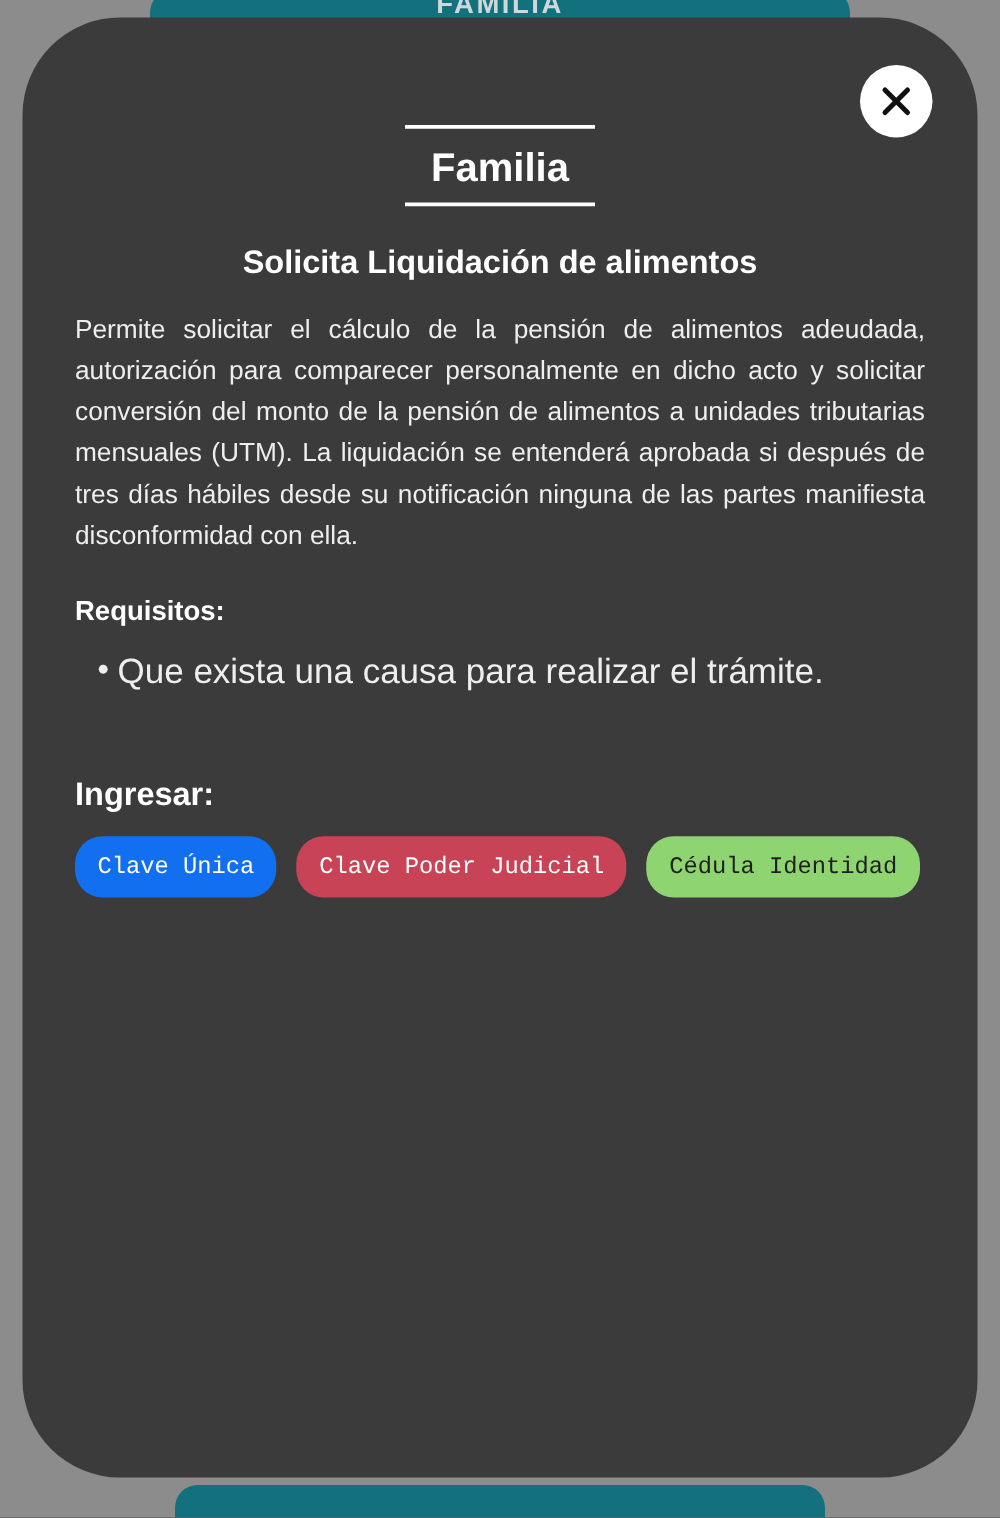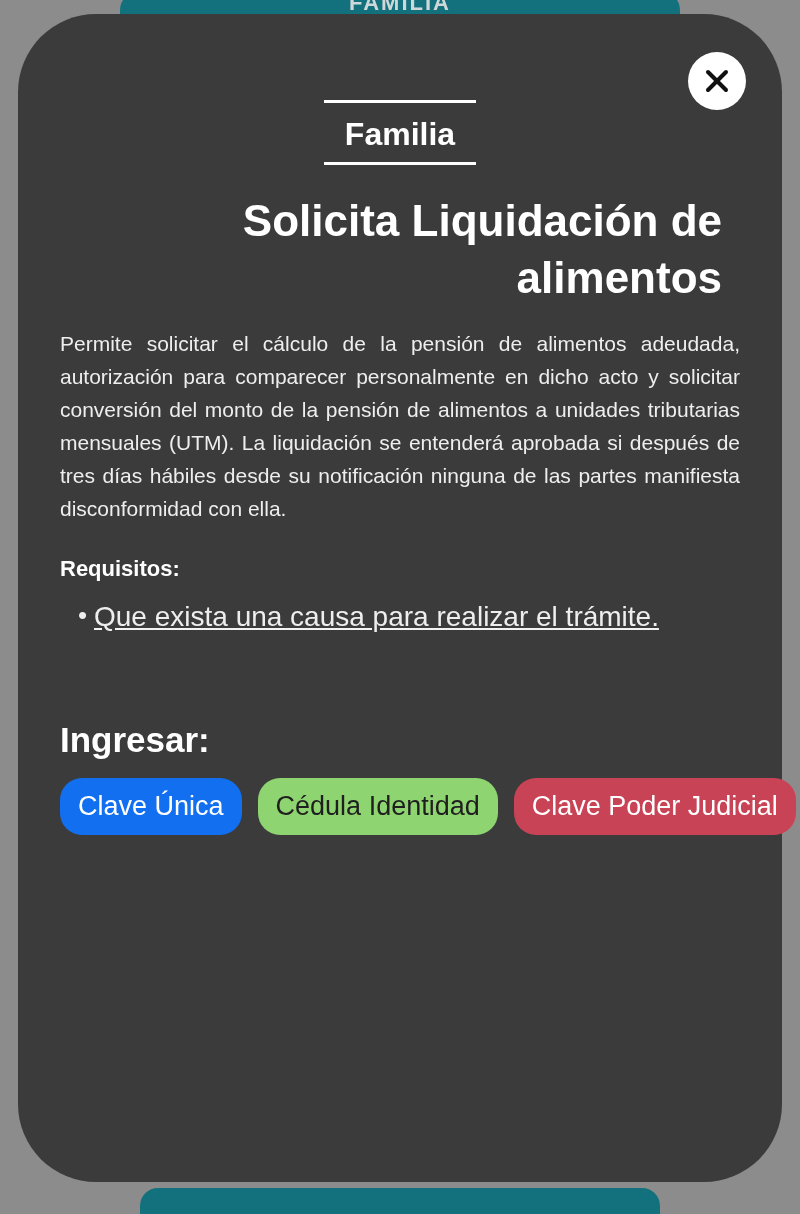--- a/index.html
+++ b/index.html
@@ -89,22 +89,22 @@
     font-weight: bold;
     color: #ffffff;
     border-top: 3px solid #ffffff;
     border-bottom: 3px solid #ffffff;
     padding: 14px 0 10px 0;
     line-height: 1.1;
   }
 
   .modal-title {
     margin: 28px 22px 0 22px;
-    text-align: right;
-    font-size: 44px;
+    text-align: center;
+    font-size: 26px;
     font-weight: bold;
     line-height: 1.28;
     color: #ffffff;
   }
 
   .modal-body {
     margin: 22px 0 0 0;
     padding: 0 4px;
     font-size: 21px;
     line-height: 1.57;
@@ -118,60 +118,59 @@
     margin: 30px 0 0 4px;
     font-size: 22px;
     font-weight: bold;
     color: #ffffff;
   }
 
   .req-list {
     margin: 14px 0 0 0;
     padding: 0 0 0 22px;
     list-style: none;
-    text-decoration: underline;
   }
   .req-list li {
     position: relative;
     font-size: 28px;
     line-height: 1.5;
     color: #eeeeee;
     padding-left: 16px;
     font-weight: 300;
   }
   .req-list li::before {
     content: "\2022";
     position: absolute;
     left: 0;
     top: 0;
     color: #eeeeee;
     font-size: 26px;
   }
 
   .ingresar-heading {
-    margin: 82px 0 0 4px;
-    font-size: 35px;
+    margin: 62px 0 0 4px;
+    font-size: 26px;
     font-weight: bold;
     color: #ffffff;
   }
 
   .btn-row {
     margin: 18px 0 0 4px;
     display: flex;
     gap: 16px;
     align-items: center;
   }
   .btn {
     border: none;
     border-radius: 22px;
     padding: 14px 18px;
-    font-size: 27px;
+    font-size: 19px;
     color: #ffffff;
     cursor: pointer;
-    font-family: Liberation Sans, sans-serif;
+    font-family: Liberation Mono, monospace;
     white-space: nowrap;
     line-height: 1.1;
   }
   .btn-clave-unica { background: #1270f0; }
   .btn-clave-pj    { background: #c94356; }
   .btn-cedula      { background: #8ed470; color: #1f1f1f; }
 </style>
 </head>
 <body>
 
@@ -201,17 +200,17 @@
   <h2 class="section-heading">Requisitos:</h2>
 
   <ul class="req-list">
     <li>Que exista una causa para realizar el trámite.</li>
   </ul>
 
   <h2 class="ingresar-heading">Ingresar:</h2>
 
   <div class="btn-row">
     <button class="btn btn-clave-unica">Clave Única</button>
+    <button class="btn btn-clave-pj">Clave Poder Judicial</button>
     <button class="btn btn-cedula">Cédula Identidad</button>
-    <button class="btn btn-clave-pj">Clave Poder Judicial</button>
   </div>
 
 </div>
 
 </body></html>

